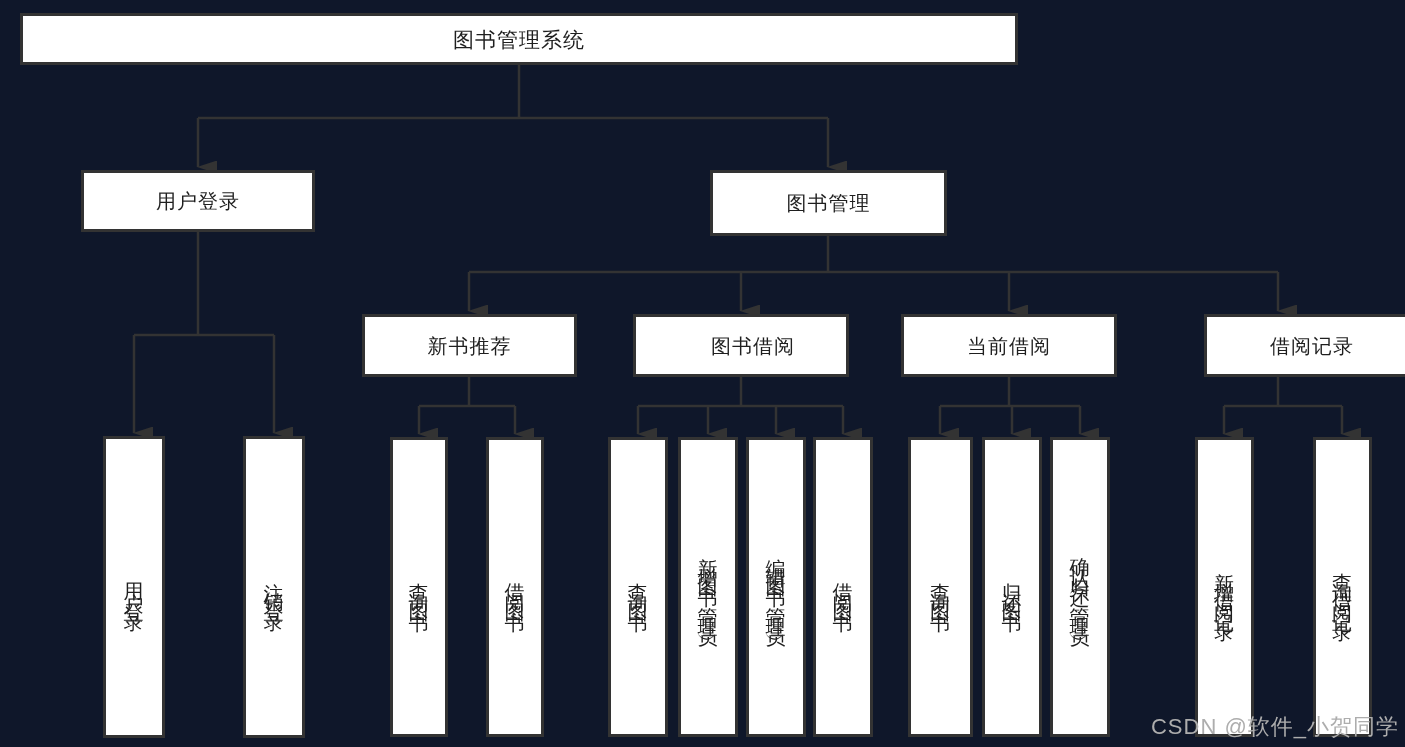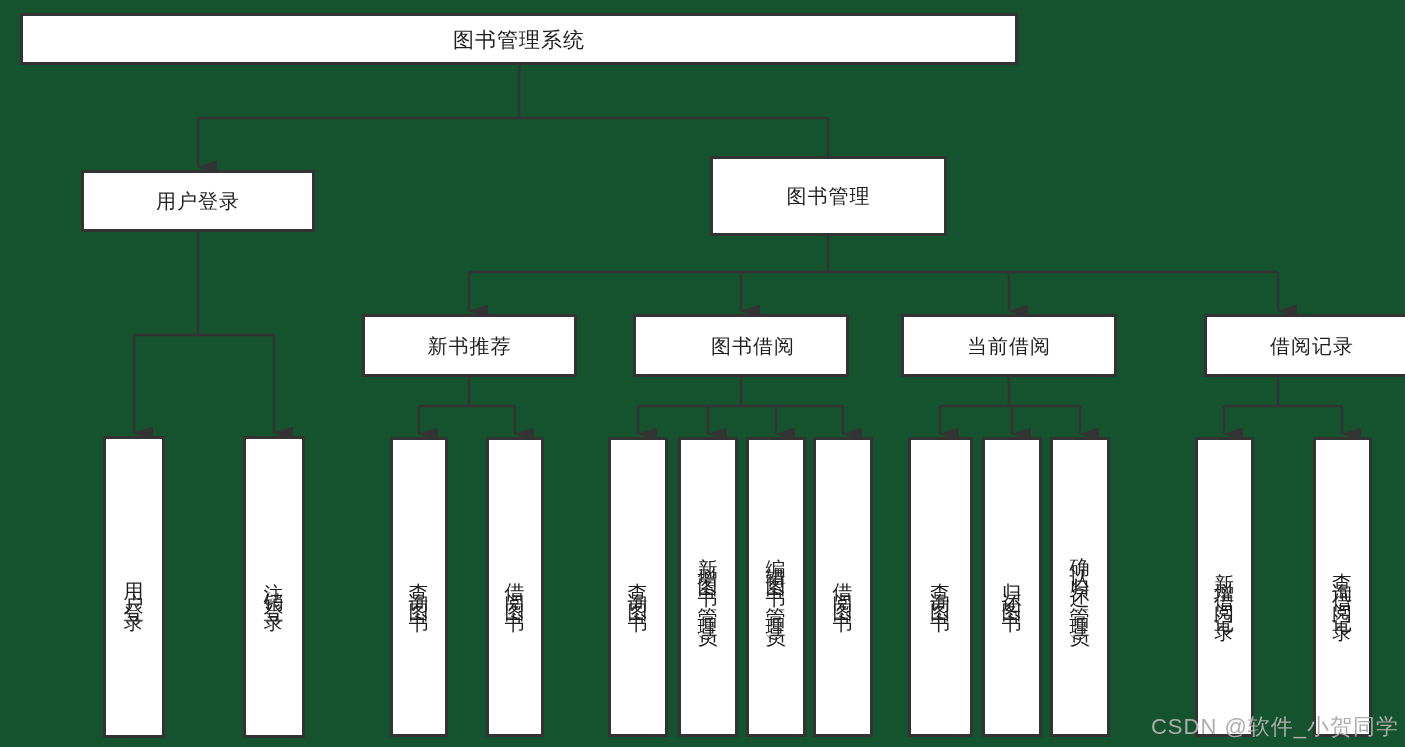--- a/index.html
+++ b/index.html
@@ -5,21 +5,21 @@
   html, body {
     margin: 0; padding: 0;
     width: 1405px; height: 747px;
     background: #ffffff;
     font-family: "Liberation Sans", "DejaVu Sans", sans-serif;
     overflow: hidden;
   }
   .stage {
     position: relative;
     width: 1405px; height: 747px;
-    background: #14532d;
+    background: #0f172a;
   }
   svg.connectors {
     position: absolute; left: 0; top: 0;
     width: 1405px; height: 747px;
     pointer-events: none;
   }
   .node {
     position: absolute;
     box-sizing: border-box;
     border: 3px solid #333333;
@@ -93,21 +93,21 @@
       <path d="M1012 406 V434" marker-end="url(#ah)"></path>
       <path d="M1080 406 V434" marker-end="url(#ah)"></path>
       <path d="M1224 406 V434" marker-end="url(#ah)"></path>
       <path d="M1342 406 V434" marker-end="url(#ah)"></path>
     </g>
   </svg>
 
   <div class="node hbox root-box" style="left:20px; top:13px; width:998px; height:52px;">图书管理系统</div>
 
   <div class="node hbox" style="left:81px; top:170px; width:234px; height:62px;">用户登录</div>
-  <div class="node hbox" style="left:710px; top:156px; width:237px; height:80px;">图书管理</div>
+  <div class="node hbox" style="left:710px; top:170px; width:237px; height:66px;">图书管理</div>
 
   <div class="node hbox" style="left:362px; top:314px; width:215px; height:63px;">新书推荐</div>
   <div class="node hbox" style="left:633px; top:314px; width:216px; height:63px;padding-left:24px;">图书借阅</div>
   <div class="node hbox" style="left:901px; top:314px; width:216px; height:63px;">当前借阅</div>
   <div class="node hbox" style="left:1170px; top:314px; width:216px; height:63px;margin-left:34px;">借阅记录</div>
 
   <div class="node vbox" style="left:103px; top:436px; width:62px; height:302px;">
     <span>用户登录</span>
   </div>
   <div class="node vbox" style="left:243px; top:436px; width:62px; height:302px;">

